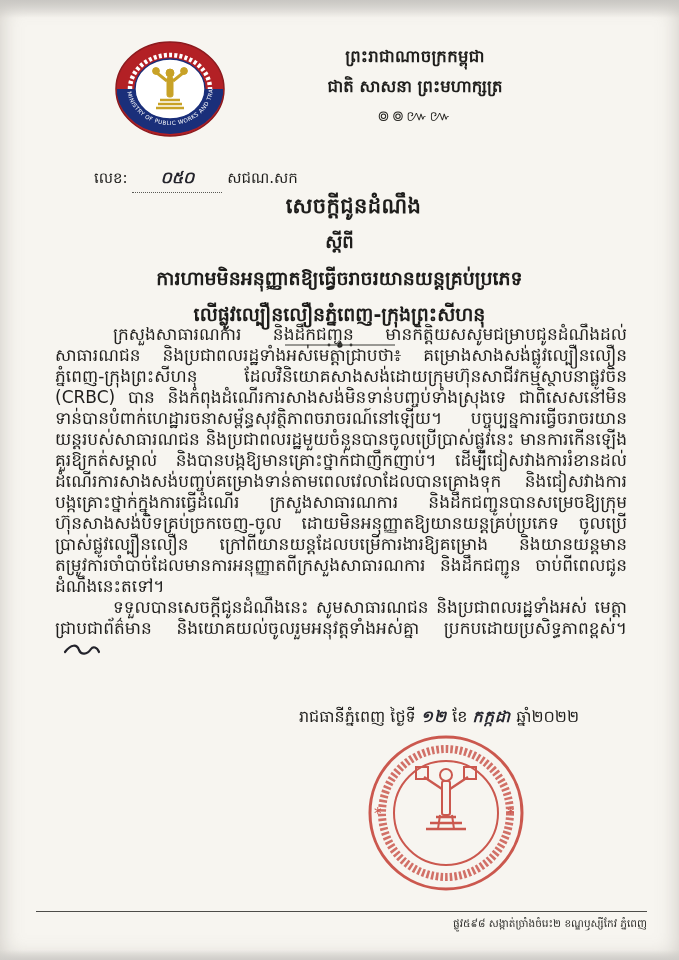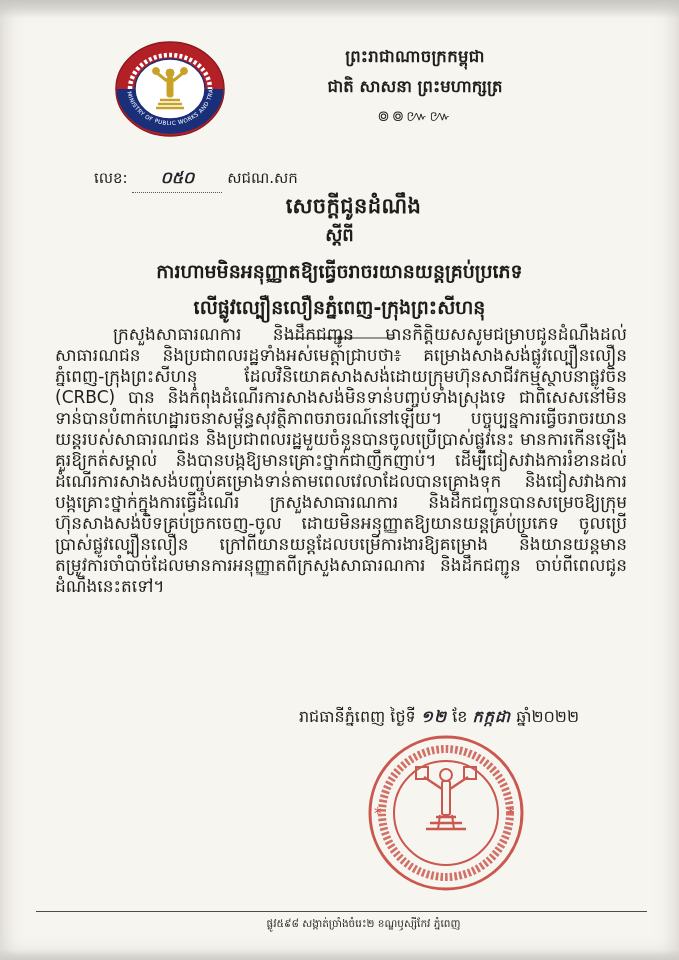--- a/index.html
+++ b/index.html
@@ -16,40 +16,40 @@
   .kingdom-2{font-size:16.5px;font-weight:bold;margin-top:6px;}
   .motto-ornament{font-size:15px;margin-top:6px;color:#24231f;letter-spacing:2px;}
   .ministry-name{position:absolute;left:52px;top:139px;font-size:17px;font-weight:bold;}
   .ref-line{position:absolute;left:74px;top:167px;font-size:15px;margin-left:20px;}
   .ref-number{display:inline-block;min-width:78px;text-align:center;
     border-bottom:1.6px dotted #5a5a55;padding:0 6px 1px 6px;
     font-size:16px;font-weight:bold;color:#23232b;font-style:italic;}
   
   .title-block{position:absolute;left:0;right:0;top:192px;text-align:center;}
   .title-1{font-size:21px;font-weight:bold;letter-spacing:.4px;padding-left:28px;}
-  .title-2{font-size:18px;font-weight:bold;}
+  .title-2{font-size:18px;font-weight:bold;margin-top:7px;}
   .title-3{font-size:19px;font-weight:bold;margin-top:9px;}
   .title-4{font-size:19px;font-weight:bold;margin-top:8px;}
   .title-divider{margin:10px auto 0 auto;width:110px;display:block;}
   
   .body-block{position:absolute;left:55px;right:52px;top:324px;
     font-size:17px;line-height:21px;text-align:justify;}
   .body-block p{margin:0;text-indent:58px;}
   .sig-flourish{display:inline-block;vertical-align:middle;margin-left:8px;}
   
   .date-block{position:absolute;right:30px;top:700px;width:420px;
     text-align:center;font-size:16px;line-height:33px;}
   .hw{color:#26262e;font-style:italic;font-weight:bold;letter-spacing:1px;}
   .stamp{position:absolute;left:366px;top:733px;width:160px;height:160px;
     opacity:.82;mix-blend-mode:multiply;pointer-events:none;}
   
   .footer-rule{position:absolute;left:36px;right:32px;top:911px;
     border-top:1.6px solid #4d4c49;}
   .footer-text{position:absolute;left:36px;right:32px;top:917px;
-    display:flex;justify-content:center;font-size:10.5px;color:#2a2a27;margin-left:44px;}
+    display:flex;justify-content:flex-end;font-size:10.5px;color:#2a2a27;margin-left:44px;}
   .photo-edge{position:absolute;left:0;top:0;right:0;height:18px;
     background:linear-gradient(#c9c7c3,rgba(201,199,195,0));}
   .photo-edge-b{position:absolute;left:0;bottom:0;right:0;height:10px;
     background:linear-gradient(rgba(201,199,195,0),#cfcdc9);}
 </style>
 </head>
 <body>
 
 <div class="page">
   <div class="photo-edge"></div>
@@ -100,20 +100,26 @@
     <svg class="title-divider" width="110" height="10" viewBox="0 0 110 10">
       <line x1="0" y1="5" x2="110" y2="5" stroke="#3a3a36" stroke-width="1"></line>
       <circle cx="55" cy="5" r="2.6" fill="#3a3a36"></circle>
       <circle cx="44" cy="5" r="1.4" fill="#3a3a36"></circle>
       <circle cx="66" cy="5" r="1.4" fill="#3a3a36"></circle>
     </svg>
   </div>
 
   <div class="body-block">
     <p>ក្រសួងសាធារណការ និងដឹកជញ្ជូន មានកិត្តិយសសូមជម្រាបជូនដំណឹងដល់សាធារណជន និងប្រជាពលរដ្ឋទាំងអស់មេត្តាជ្រាបថា៖ គម្រោងសាងសង់ផ្លូវល្បឿនលឿនភ្នំពេញ-ក្រុងព្រះសីហនុ ដែលវិនិយោគសាងសង់ដោយក្រុមហ៊ុនសាជីវកម្មស្ថាបនាផ្លូវចិន (CRBC) បាន និងកំពុងដំណើរការសាងសង់មិនទាន់បញ្ចប់ទាំងស្រុងទេ ជាពិសេសនៅមិនទាន់បានបំពាក់ហេដ្ឋារចនាសម្ព័ន្ធសុវត្ថិភាពចរាចរណ៍នៅឡើយ។ បច្ចុប្បន្នការធ្វើចរាចរយានយន្តរបស់សាធារណជន និងប្រជាពលរដ្ឋមួយចំនួនបានចូលប្រើប្រាស់ផ្លូវនេះ មានការកើនឡើងគួរឱ្យកត់សម្គាល់ និងបានបង្កឱ្យមានគ្រោះថ្នាក់ជាញឹកញាប់។ ដើម្បីជៀសវាងការរំខានដល់ដំណើរការសាងសង់បញ្ចប់គម្រោងទាន់តាមពេលវេលាដែលបានគ្រោងទុក និងជៀសវាងការបង្កគ្រោះថ្នាក់ក្នុងការធ្វើដំណើរ ក្រសួងសាធារណការ និងដឹកជញ្ជូនបានសម្រេចឱ្យក្រុមហ៊ុនសាងសង់បិទគ្រប់ច្រកចេញ-ចូល ដោយមិនអនុញ្ញាតឱ្យយានយន្តគ្រប់ប្រភេទ ចូលប្រើប្រាស់ផ្លូវល្បឿនលឿន ក្រៅពីយានយន្តដែលបម្រើការងារឱ្យគម្រោង និងយានយន្តមានតម្រូវការចាំបាច់ដែលមានការអនុញ្ញាតពីក្រសួងសាធារណការ និងដឹកជញ្ជូន ចាប់ពីពេលជូនដំណឹងនេះតទៅ។</p>
+    <p>
+      <span>ទទួលបានសេចក្តីជូនដំណឹងនេះ សូមសាធារណជន និងប្រជាពលរដ្ឋទាំងអស់ មេត្តាជ្រាបជាព័ត៌មាន និងយោគយល់ចូលរួមអនុវត្តទាំងអស់គ្នា ប្រកបដោយប្រសិទ្ធភាពខ្ពស់។</span>
+      <svg class="sig-flourish" width="38" height="16" viewBox="0 0 38 16">
+        <path d="M2 10 C8 2 14 2 16 8 C18 13 24 13 28 7 C30 4 34 5 36 10" fill="none" stroke="#23232b" stroke-width="2.2" stroke-linecap="round"></path>
+      </svg>
+    </p>
   </div>
 
   <div class="date-block">
     <div>
       <span>រាជធានីភ្នំពេញ ថ្ងៃទី</span>
       <span class="hw">១២</span>
       <span>ខែ</span>
       <span class="hw">កក្កដា</span>
       <span>ឆ្នាំ២០២២</span>
     </div>

